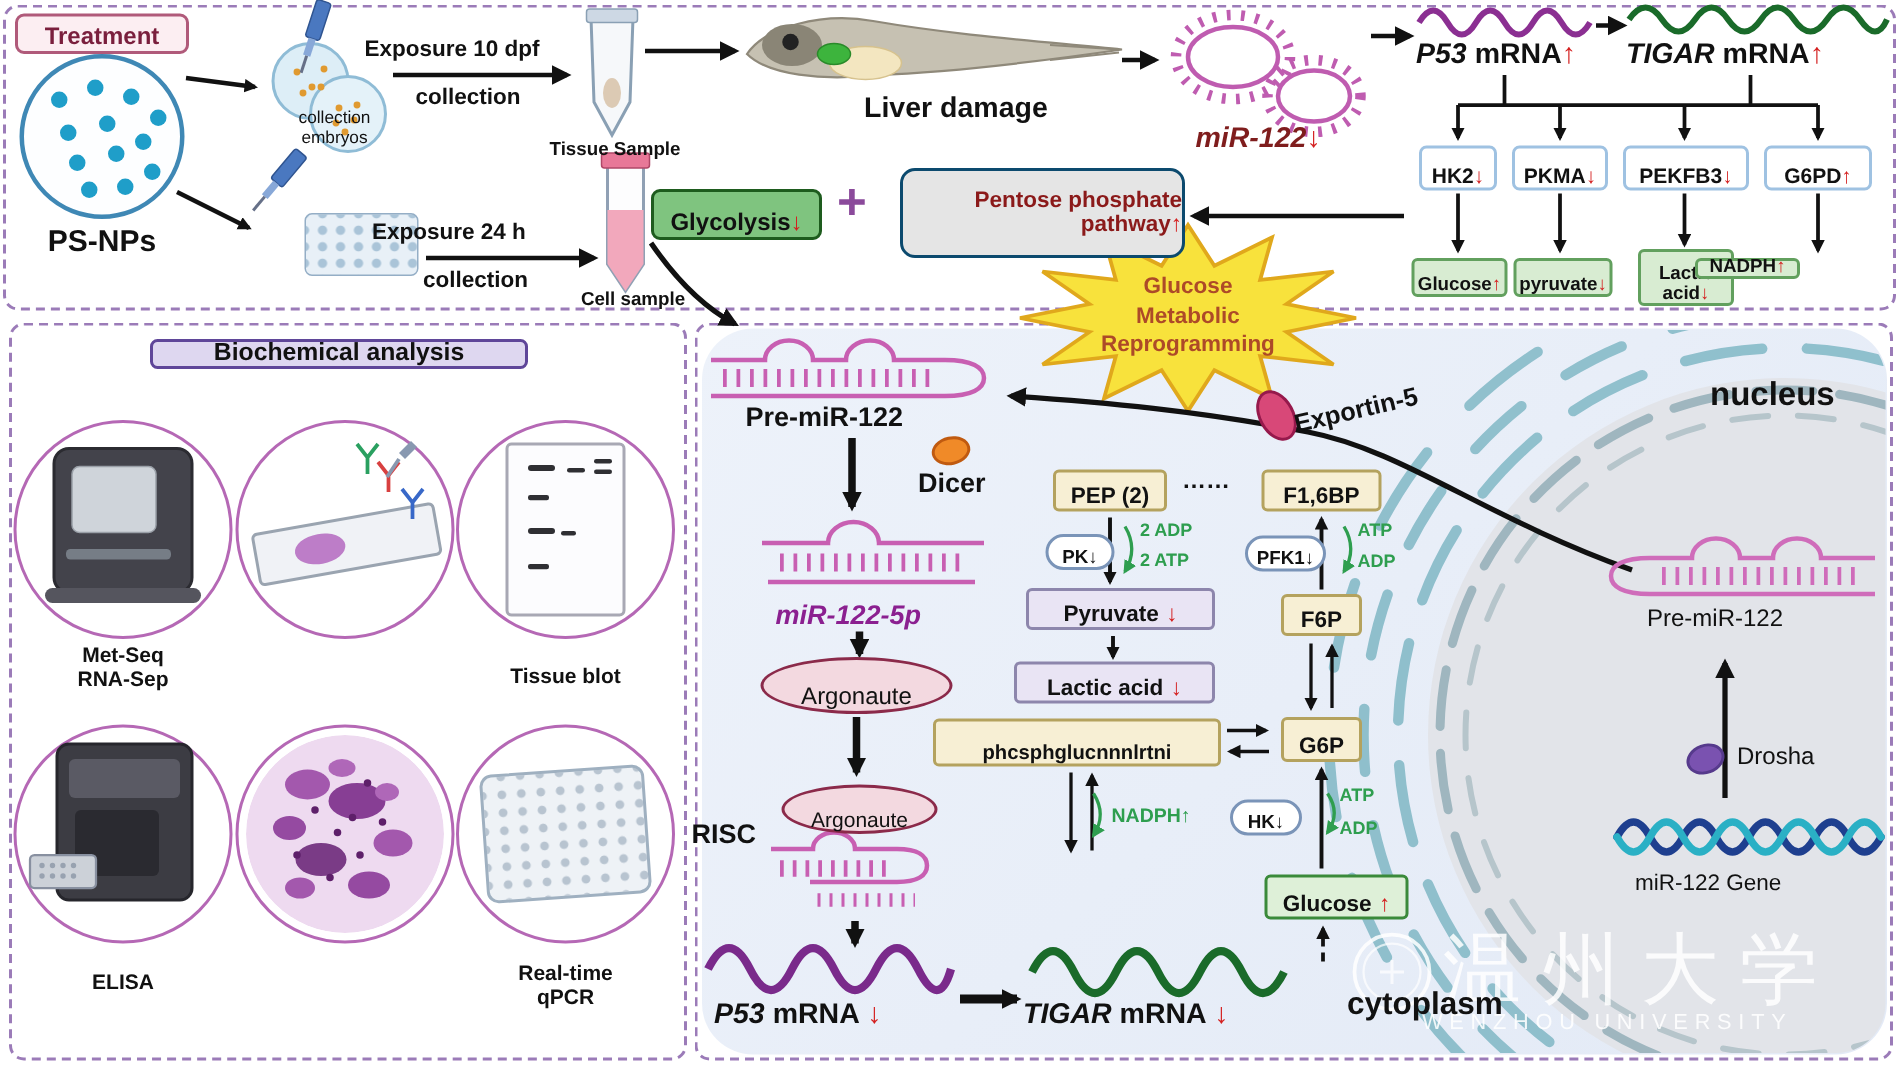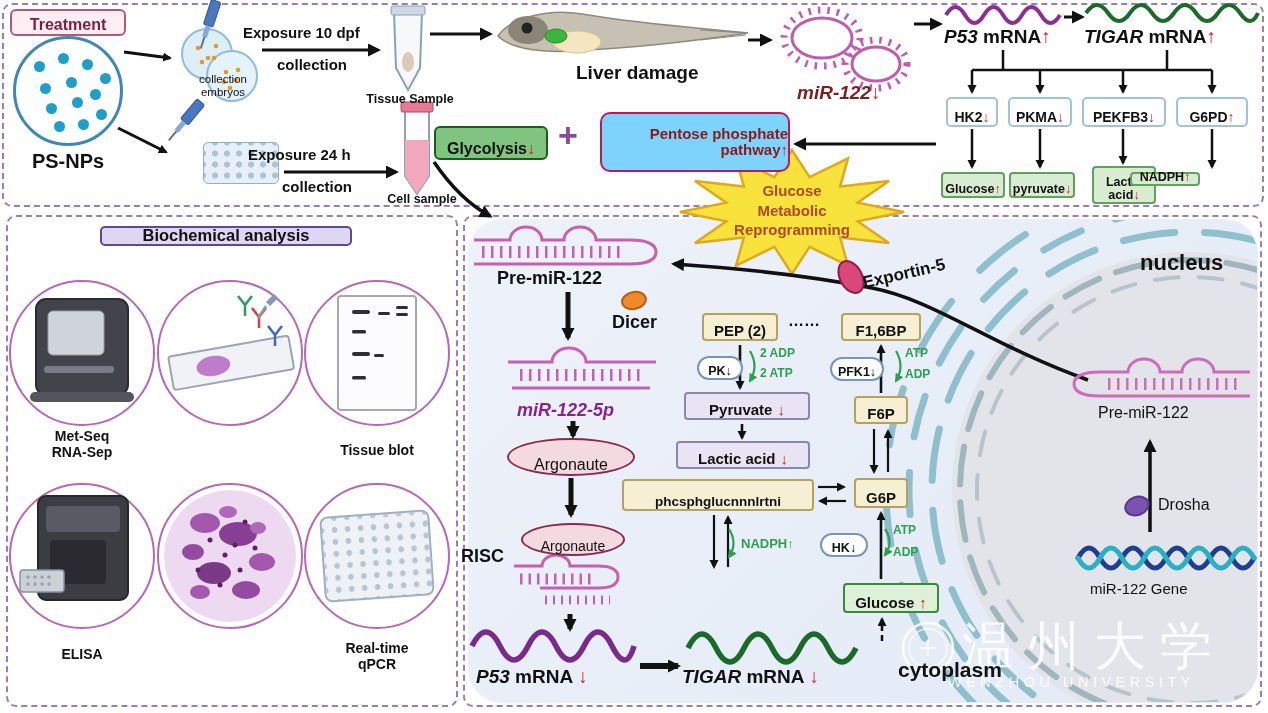--- a/index.html
+++ b/index.html
@@ -358,21 +358,21 @@
   <div class="box metab" style="left:1130px;top:172px;width:70px;height:14px">
       <span>NADPH</span>
       <span class="r">↑</span>
     </div>
 
   <div class="box" style="left:434px;top:126px;width:114px;height:34px;background:#7fc47f;border:2.5px solid #1e5c1e;border-radius:6px;font-size:16px;font-weight:bold">
       <span>Glycolysis</span>
       <span class="r">↓</span>
     </div>
   <div class="lbl b" style="left:558px;top:116px;font-size:34px;color:#8b4a9b">+</div>
-  <div class="box" style="left:600px;top:112px;width:190px;height:60px;background:#7dd3fc;border:2px solid #be185d;border-radius:10px;color:#8b1a1a;font-size:15px;font-weight:bold;flex-direction:column">
+  <div class="box" style="left:600px;top:112px;width:190px;height:60px;background:#e5e5e5;border:2px solid #0c4a6e;border-radius:10px;color:#8b1a1a;font-size:15px;font-weight:bold;flex-direction:column">
       <span>Pentose phosphate</span>
       <span><span>pathway</span><span class="r">↑</span></span>
     </div>
   <div class="lblc b" style="left:712px;top:181px;width:160px;font-size:15px;color:#ad4a28;line-height:1.3;z-index:3"><span>Glucose</span><br><span>Metabolic</span><br><span>Reprogramming</span></div>
 
   <div class="box" style="left:100px;top:226px;width:252px;height:20px;background:#ded7f0;border:2px solid #5f4699;border-radius:5px;font-size:16.5px;font-weight:bold">
       <span>Biochemical analysis</span>
     </div>
   <div class="lblc b" style="left:27px;top:428px;width:110px;font-size:14px"><span>Met-Seq</span><br><span>RNA-Sep</span></div>
   <div class="lblc b" style="left:317px;top:442px;width:120px;font-size:14px"><span>Tissue blot</span></div>

